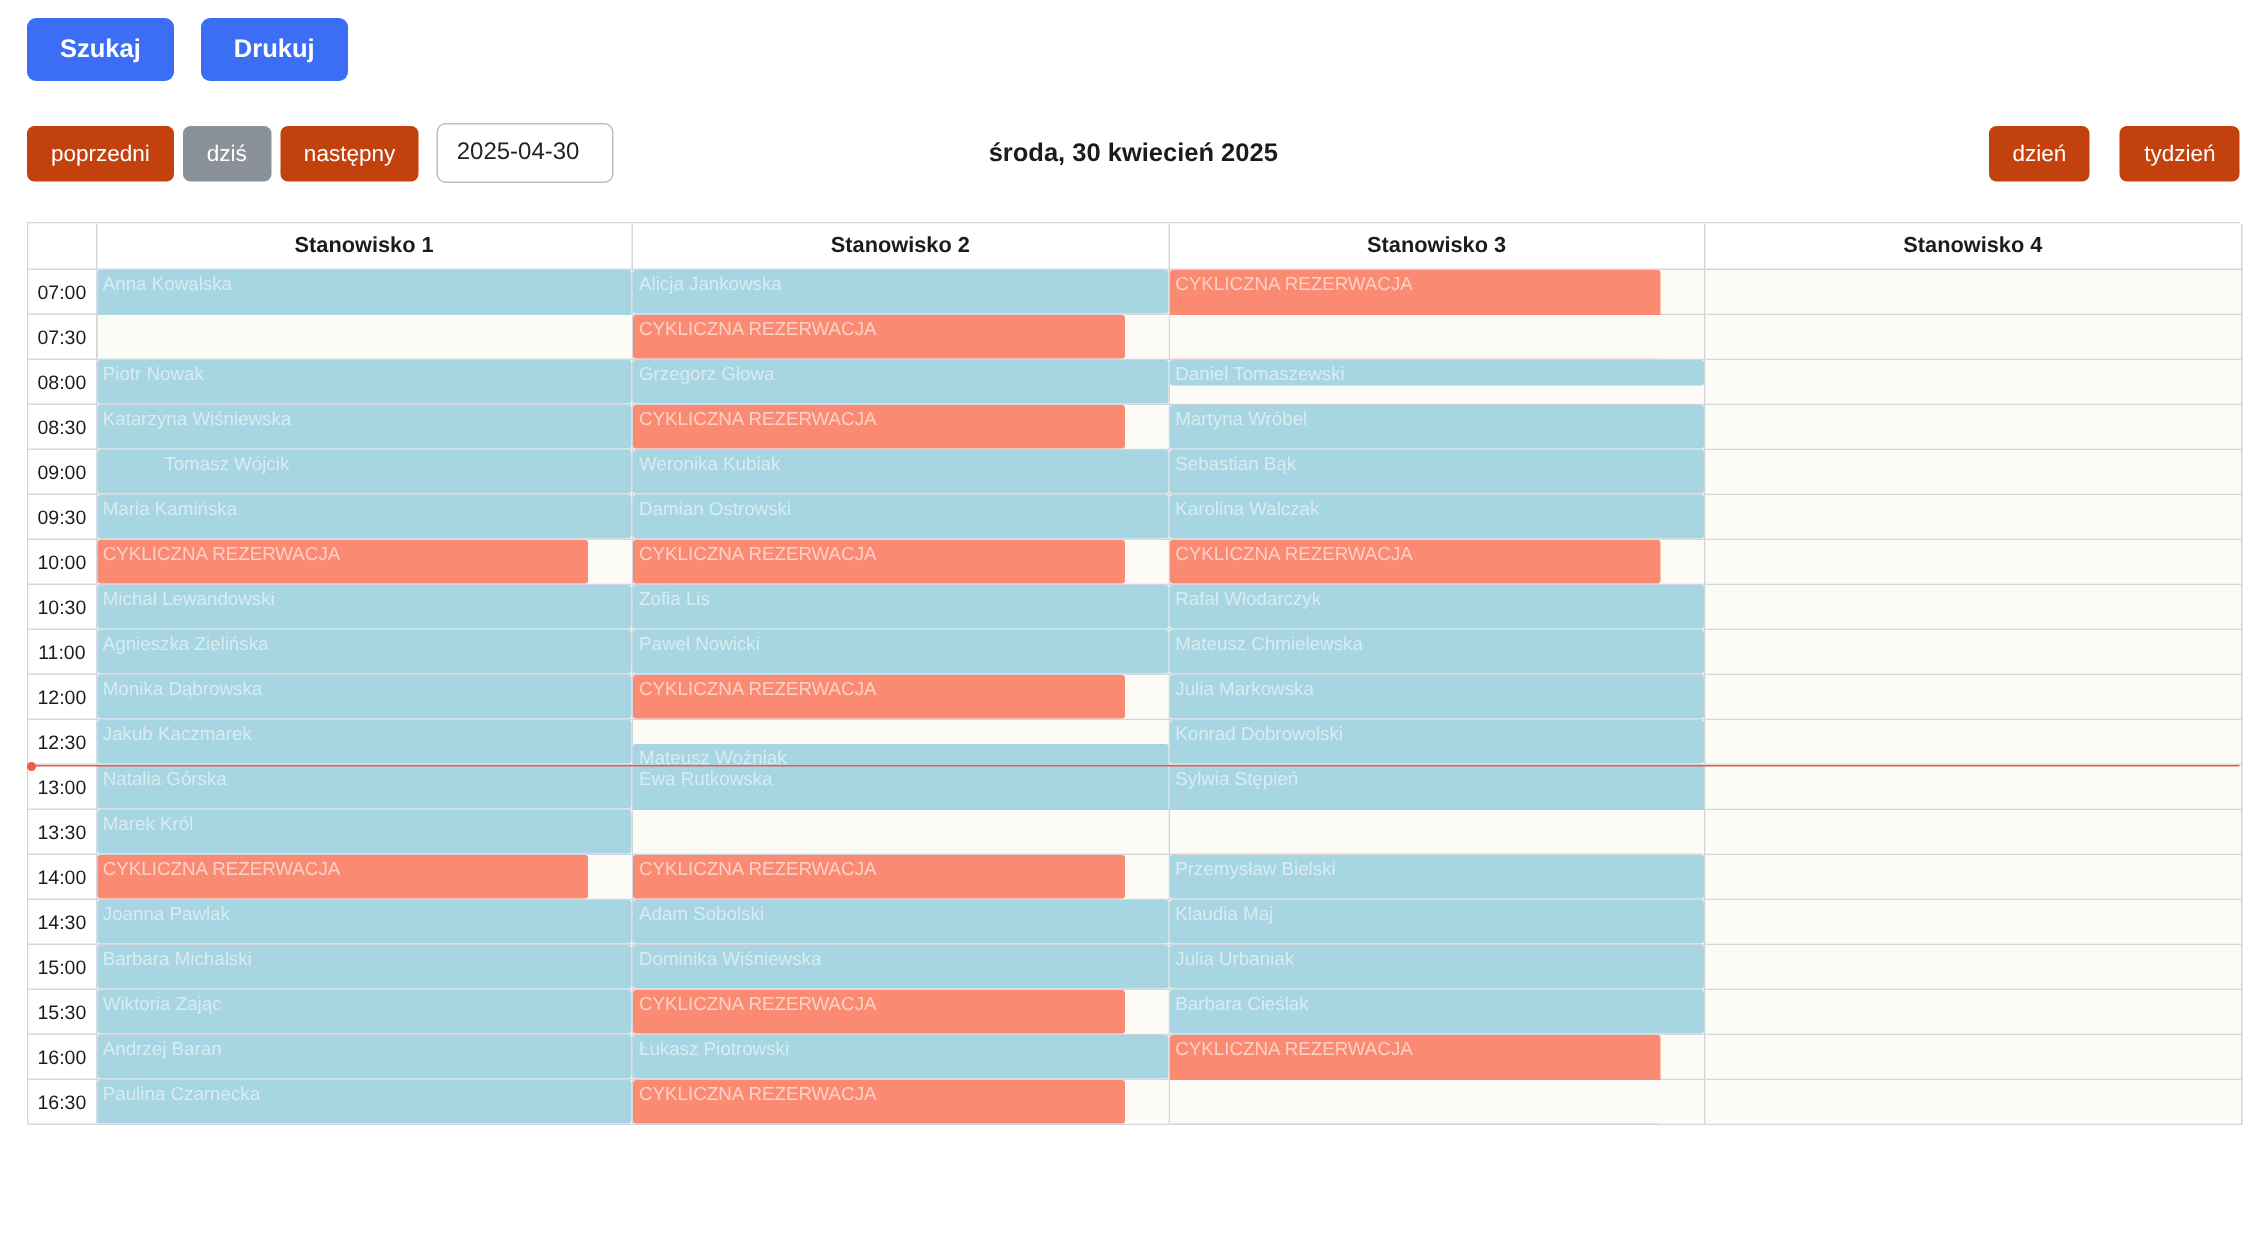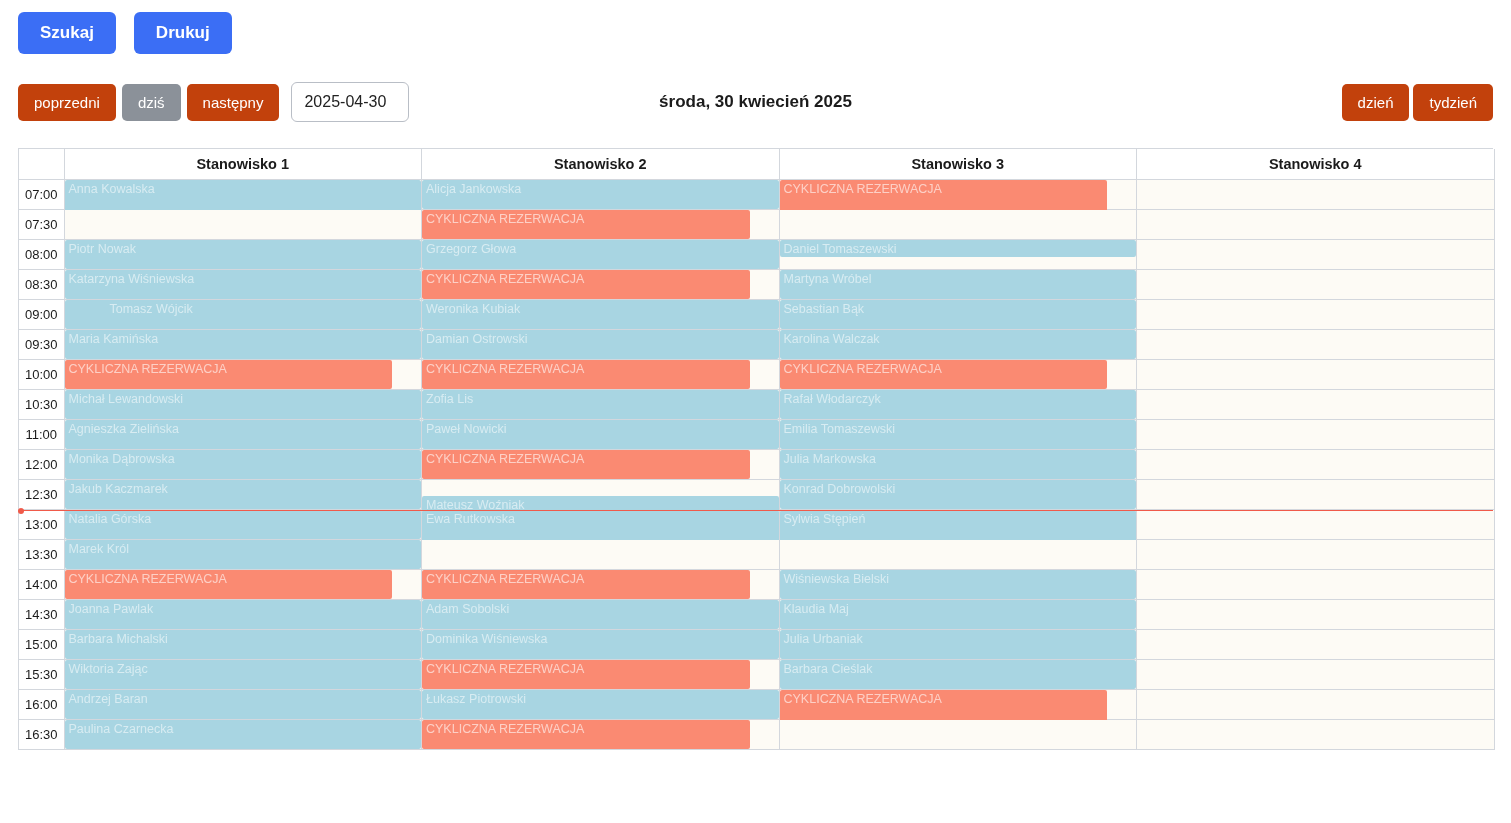--- a/index.html
+++ b/index.html
@@ -71,21 +71,21 @@
     left: 0; right: 0;
     text-align: center;
     font-size: 17px;
     font-weight: bold;
     color: #1b1b1b;
     pointer-events: none;
   }
   .nav-right {
     margin-left: auto;
     display: flex;
-    gap: 4px;
+    gap: 20px;
   }
   
   .cal-wrap {
     margin: 24px 18px 0 18px;
     border-top: 1px solid #d3d7dd;
     border-left: 1px solid #d3d7dd;
     position: relative;
   }
   table.cal {
     border-collapse: collapse;
@@ -304,21 +304,21 @@
         </tr>
         <tr>
           <td class="timecell">11:00</td>
           <td class="slot">
             <div class="ev blue" style="height: 29px;">Agnieszka Zielińska</div>
           </td>
           <td class="slot">
             <div class="ev blue" style="height: 29px;">Paweł Nowicki</div>
           </td>
           <td class="slot">
-            <div class="ev blue" style="height: 29px;">Emilia Tomaszewski</div>
+            <div class="ev blue" style="height: 29px;">Mateusz Chmielewska</div>
           </td>
           <td class="slot"></td>
         </tr>
         <tr>
           <td class="timecell">12:00</td>
           <td class="slot">
             <div class="ev blue" style="height: 29px;">Monika Dąbrowska</div>
           </td>
           <td class="slot">
             <div class="ev red w92" style="height: 29px;">CYKLICZNA REZERWACJA</div>
@@ -365,21 +365,21 @@
         </tr>
         <tr>
           <td class="timecell">14:00</td>
           <td class="slot">
             <div class="ev red w92" style="height: 29px;">CYKLICZNA REZERWACJA</div>
           </td>
           <td class="slot">
             <div class="ev red w92" style="height: 29px;">CYKLICZNA REZERWACJA</div>
           </td>
           <td class="slot">
-            <div class="ev blue" style="height: 29px;">Wiśniewska Bielski</div>
+            <div class="ev blue" style="height: 29px;">Przemysław Bielski</div>
           </td>
           <td class="slot"></td>
         </tr>
         <tr>
           <td class="timecell">14:30</td>
           <td class="slot">
             <div class="ev blue" style="height: 29px;">Joanna Pawlak</div>
           </td>
           <td class="slot">
             <div class="ev blue" style="height: 29px;">Adam Sobolski</div>

